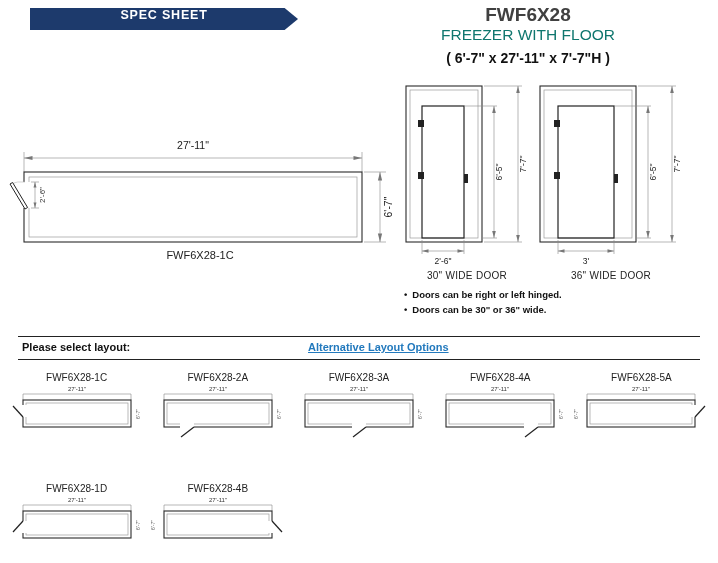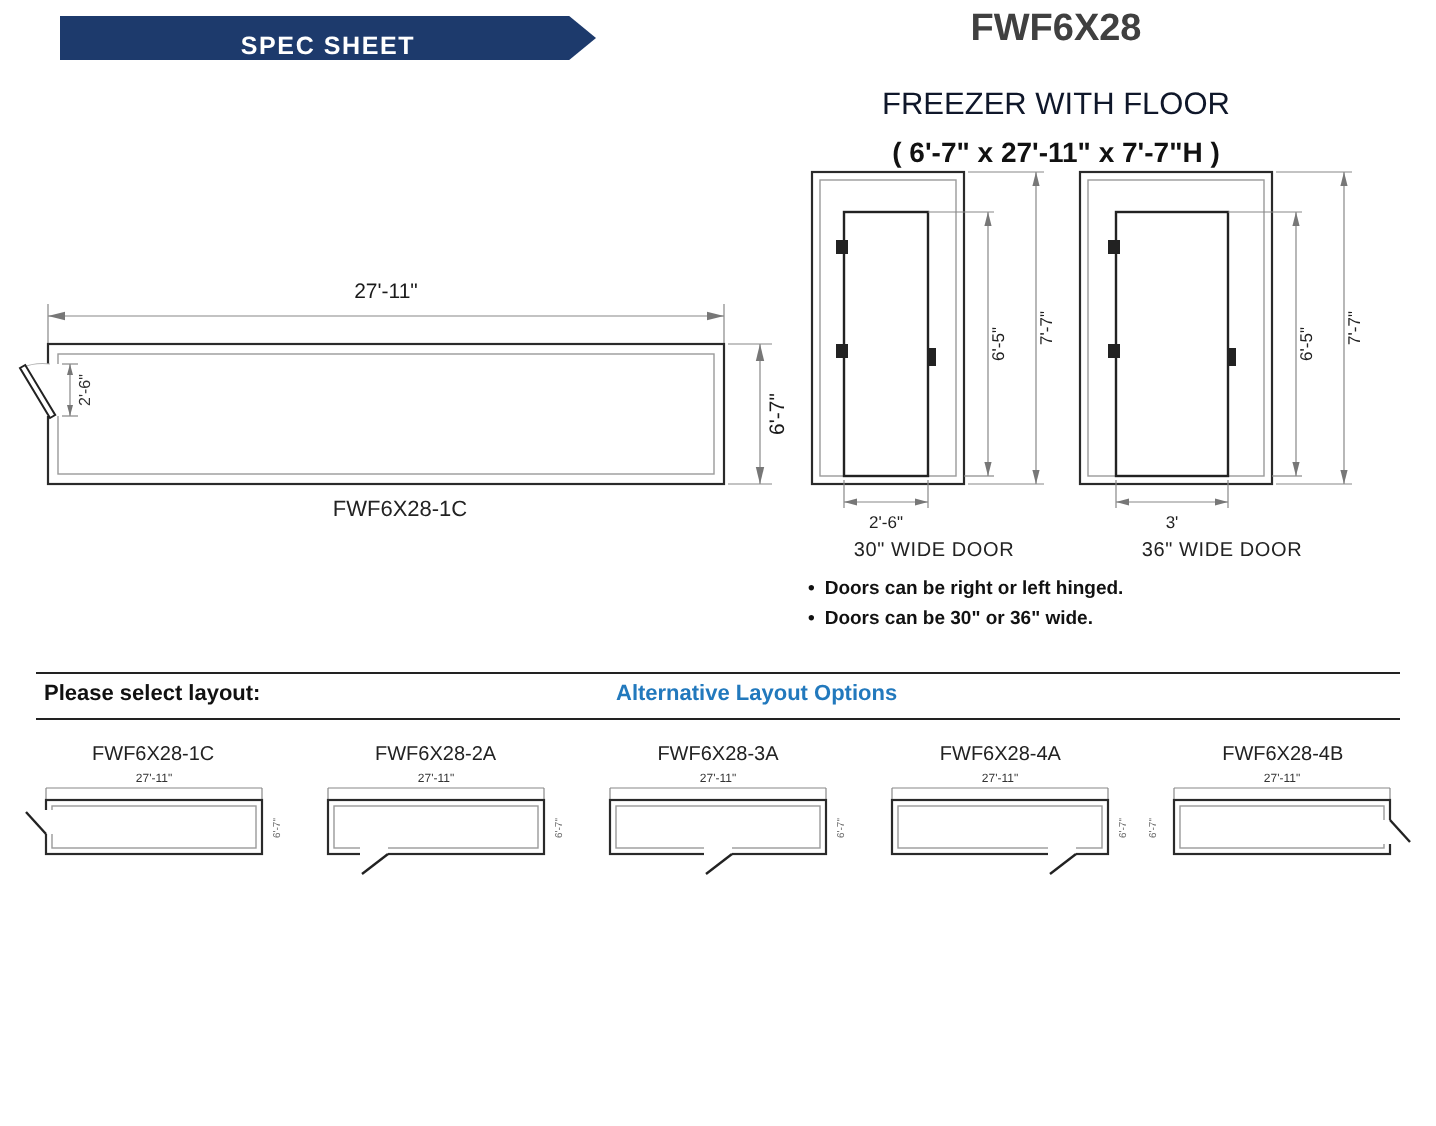--- a/index.html
+++ b/index.html
@@ -3,27 +3,27 @@
 <meta charset="utf-8">
 <style>
   html,body { margin:0; padding:0; background:#e8e8e8; }
   #page {
     position:relative; width:718px; height:563px; background:#ffffff;
     font-family:"Liberation Sans", sans-serif; overflow:hidden; margin:0 auto;
   }
   
   .banner {
     position:absolute; left:30px; top:8px; width:268px; height:22px;
-    background:#1d3a6c; color:#fff; display:flex; align-items:flex-end; justify-content:center;
+    background:#1d3a6c; color:#fff; display:flex; align-items:flex-start; justify-content:center;
     font-weight:bold; font-size:12.5px; letter-spacing:0.8px;
     clip-path:polygon(0 0, 95% 0, 100% 50%, 95% 100%, 0 100%);
   }
   .title-block { position:absolute; left:388px; top:4px; width:280px; text-align:center; }
   .model   { color:#404040; font-size:19px; font-weight:bold; }
-  .product { color:#0f172a; font-size:15.5px; margin-top:18px; }
+  .product { color:#0f766e; font-size:15.5px; margin-top:0; }
   .overall { color:#111111; font-size:14px; font-weight:bold; margin-top:6px; }
 
   
   svg { display:block; }
   svg text { font-family:"Liberation Sans", sans-serif; }
   .dl  { stroke:#888; stroke-width:0.6; fill:none; }
   .wo  { fill:none; stroke:#2a2a2a; stroke-width:1.1; }
   .wi  { fill:none; stroke:#9a9a9a; stroke-width:0.7; }
   .gap { fill:#ffffff; stroke:none; }
   .door{ stroke:#222; stroke-width:1.2; fill:none; }
@@ -46,21 +46,21 @@
   .notes { position:absolute; left:404px; top:288px; font-size:9.5px; color:#111; font-weight:bold; }
   .notes .note { display:flex; gap:5px; line-height:1.55; }
   .notes .note::before { content:"•"; }
 
   
   .select-row {
     position:absolute; left:18px; top:336px; width:682px; height:22px;
     border-top:1px solid #222; border-bottom:1px solid #222;
   }
   .prompt  { position:absolute; left:4px; top:4px; font-size:11px; font-weight:bold; color:#111; }
-  .alt-heading { position:absolute; left:290px; top:4px; font-size:11px; font-weight:bold; color:#2279bd; }
+  .alt-heading { position:absolute; left:290px; top:4px; font-size:11px; font-weight:bold; color:#2279bd;text-decoration:underline; }
 
   .grid {
     position:absolute; left:6px; top:372px; width:706px;
     display:grid; grid-template-columns:repeat(5,1fr); row-gap:38px;
   }
   .cell { text-align:center; cursor:pointer; }
   .cell .lbl { font-size:10px; color:#222; margin-bottom:0px; }
   .cell svg { width:140px; height:62px; margin:0 auto; }
 </style>
 </head>
@@ -245,21 +245,49 @@
           <line class="dl" x1="16" y1="11" x2="16" y2="17"></line>
           <line class="dl" x1="124" y1="11" x2="124" y2="17"></line>
         <rect class="wo" x="16" y="17" width="108" height="27"></rect>
           <rect class="wi" x="19" y="20" width="102" height="21"></rect>
         <text class="tdim2" transform="rotate(-90 133 31)" x="133" y="31" text-anchor="middle">6'-7"</text>
         <rect class="gap" x="94" y="40" width="14" height="5"></rect>
           <line class="door" x1="108" y1="44" x2="95" y2="54"></line>
       </svg>
     </div>
 
-
+    <div class="cell">
+      <div class="lbl">FWF6X28-5A</div>
+      <svg viewBox="0 0 140 62">
+        <text class="tdim" x="70" y="8" text-anchor="middle">27'-11"</text>
+        <line class="dl" x1="16" y1="11" x2="124" y2="11"></line>
+          <line class="dl" x1="16" y1="11" x2="16" y2="17"></line>
+          <line class="dl" x1="124" y1="11" x2="124" y2="17"></line>
+        <rect class="wo" x="16" y="17" width="108" height="27"></rect>
+          <rect class="wi" x="19" y="20" width="102" height="21"></rect>
+        <text class="tdim2" transform="rotate(-90 7 31)" x="7" y="31" text-anchor="middle">6'-7"</text>
+        <rect class="gap" x="120" y="22" width="6" height="12"></rect>
+          <line class="door" x1="124" y1="34" x2="134" y2="23"></line>
+      </svg>
+    </div>
+
+    <div class="cell">
+      <div class="lbl">FWF6X28-1D</div>
+      <svg viewBox="0 0 140 62">
+        <text class="tdim" x="70" y="8" text-anchor="middle">27'-11"</text>
+        <line class="dl" x1="16" y1="11" x2="124" y2="11"></line>
+          <line class="dl" x1="16" y1="11" x2="16" y2="17"></line>
+          <line class="dl" x1="124" y1="11" x2="124" y2="17"></line>
+        <rect class="wo" x="16" y="17" width="108" height="27"></rect>
+          <rect class="wi" x="19" y="20" width="102" height="21"></rect>
+        <text class="tdim2" transform="rotate(-90 133 31)" x="133" y="31" text-anchor="middle">6'-7"</text>
+        <rect class="gap" x="14" y="27" width="6" height="12"></rect>
+          <line class="door" x1="16" y1="27" x2="6" y2="38"></line>
+      </svg>
+    </div>
 
 
 
 
     <div class="cell">
       <div class="lbl">FWF6X28-4B</div>
       <svg viewBox="0 0 140 62">
         <text class="tdim" x="70" y="8" text-anchor="middle">27'-11"</text>
         <line class="dl" x1="16" y1="11" x2="124" y2="11"></line>
           <line class="dl" x1="16" y1="11" x2="16" y2="17"></line>

